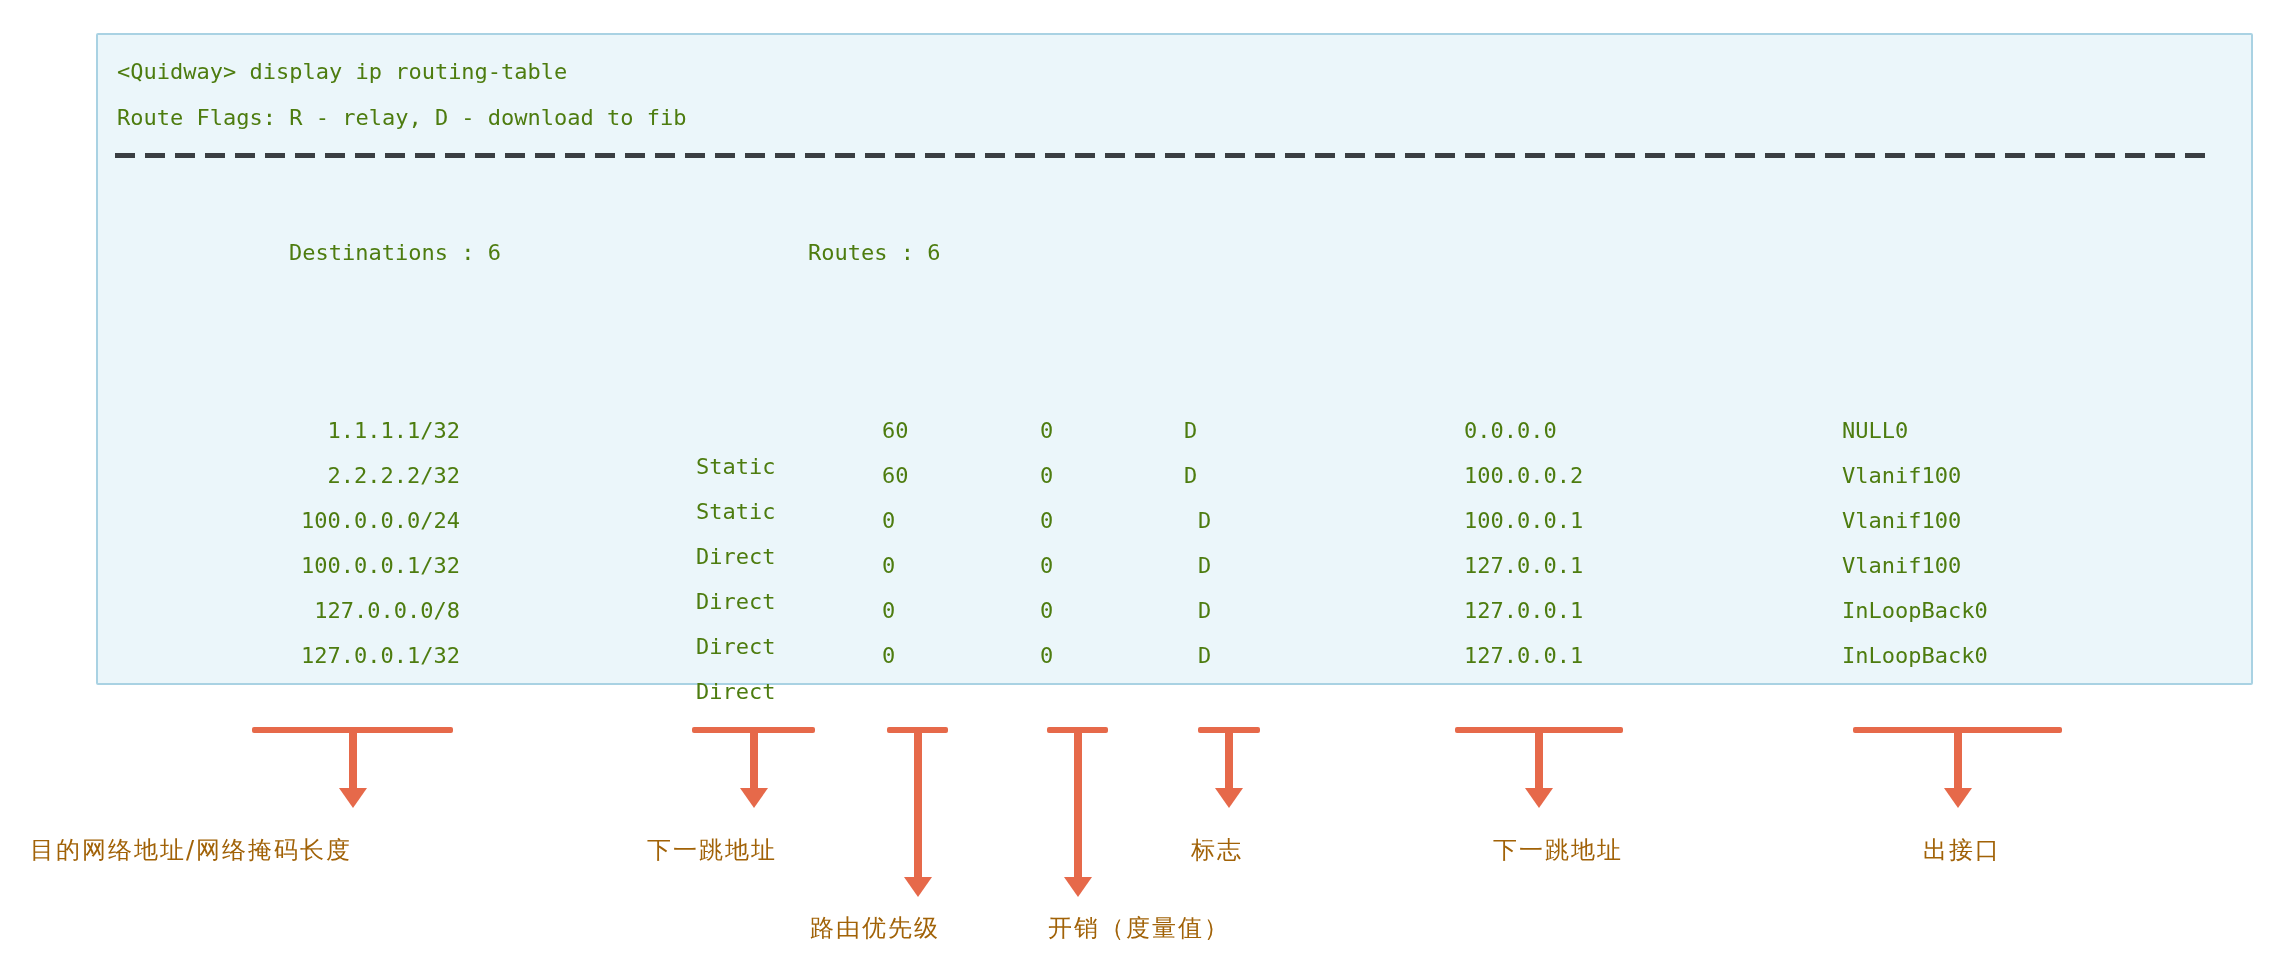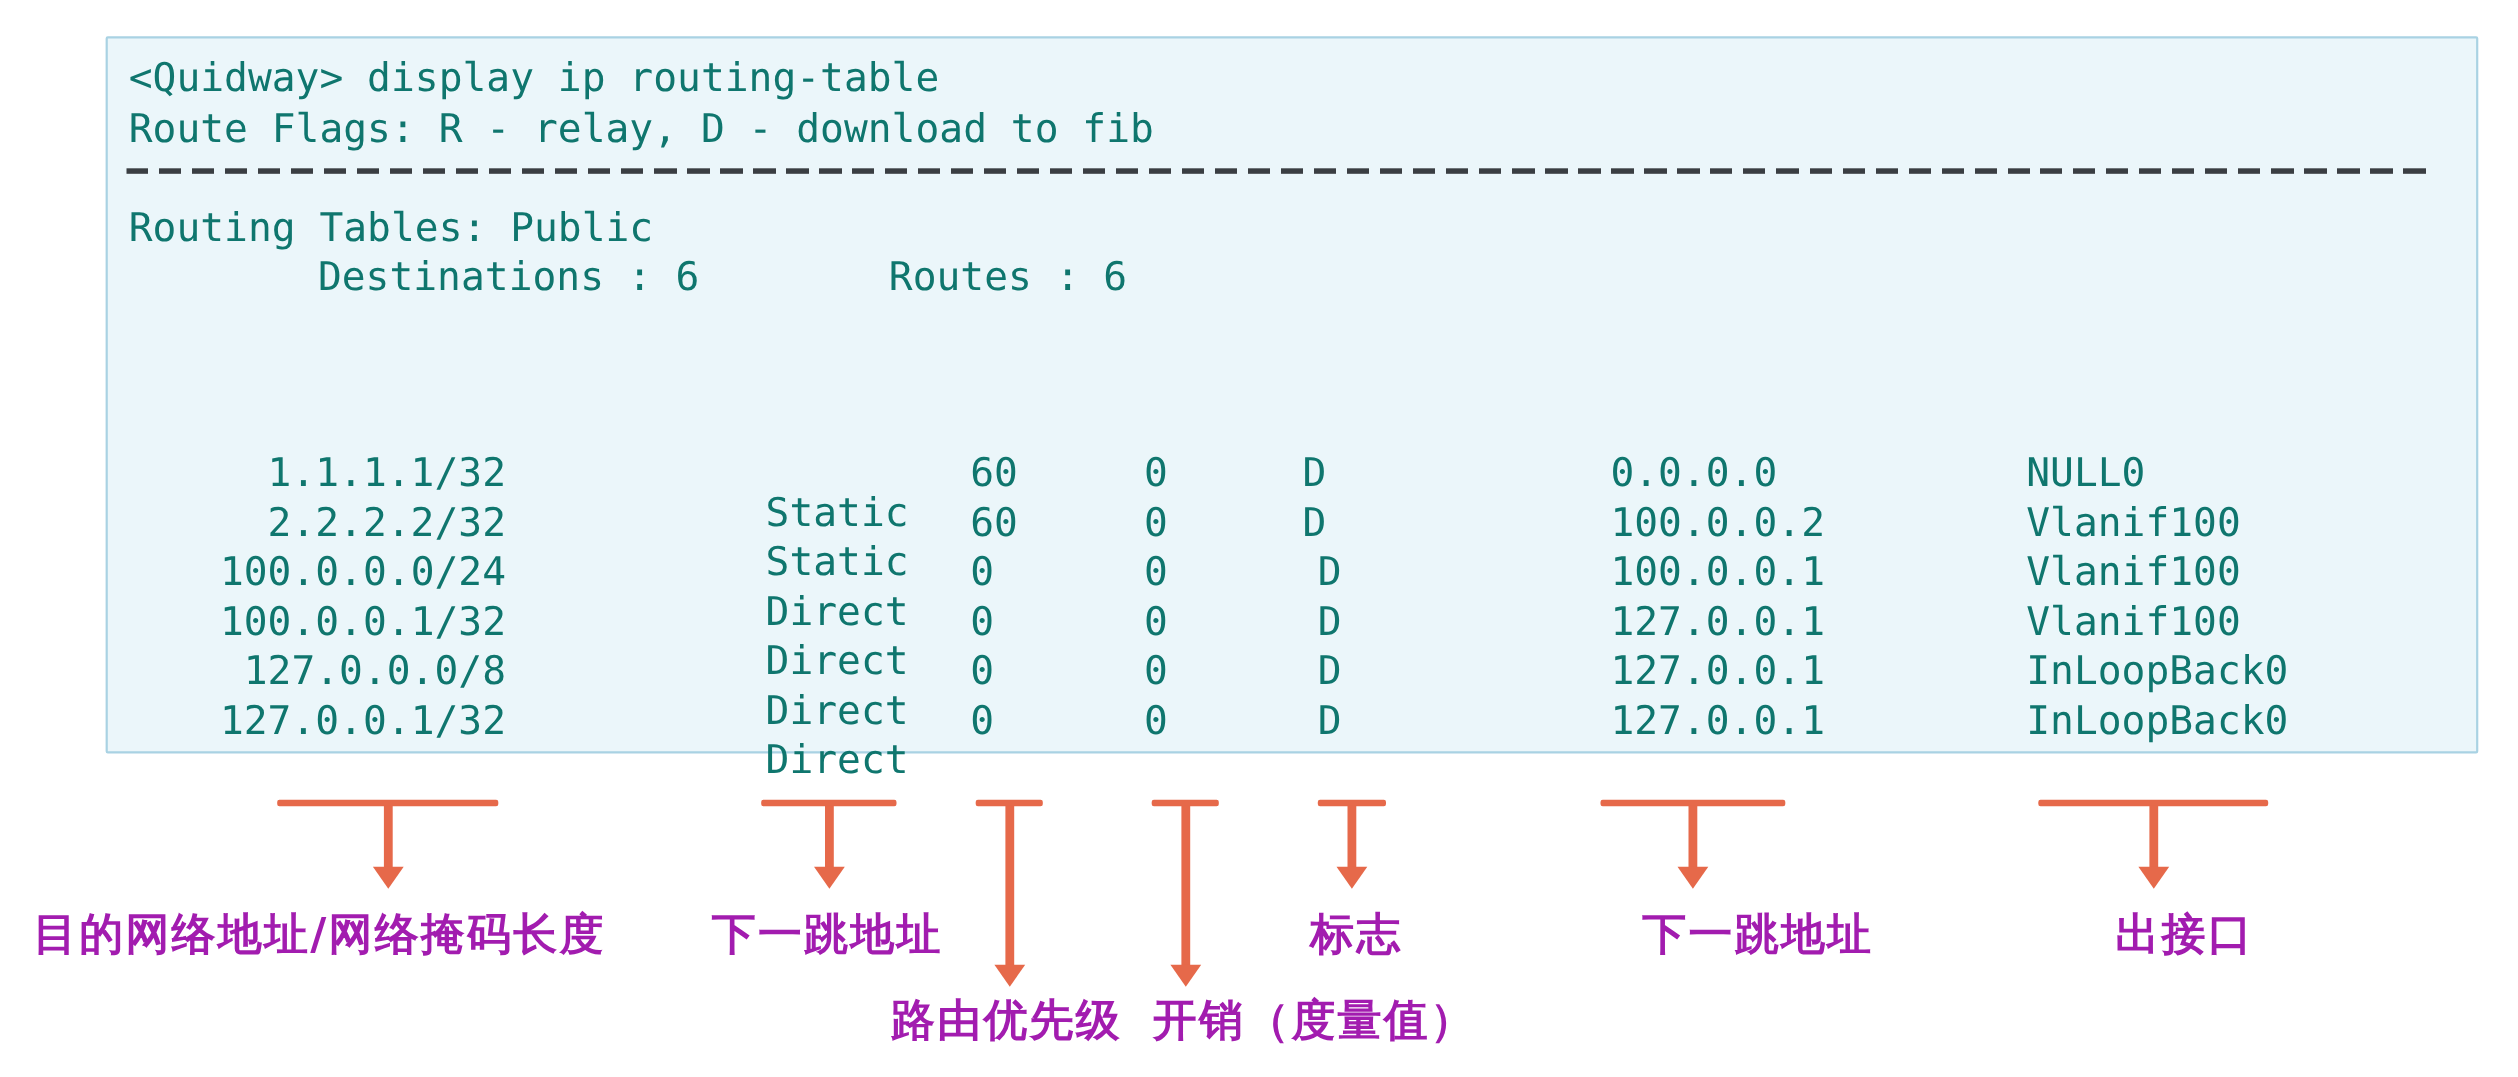--- a/index.html
+++ b/index.html
@@ -2,21 +2,21 @@
 <html><head>
 <meta charset="utf-8">
 <style>
   html,body{margin:0;padding:0;background:#ffffff;}
   .page{position:relative;width:2289px;height:979px;background:#ffffff;overflow:hidden;
         font-family:"DejaVu Sans Mono","Liberation Mono",monospace;}
 
   
   .terminal-box{position:absolute;left:96px;top:33px;width:2157px;height:652px;
     background:#ebf6fa;border:2px solid #a9d2e3;border-radius:2px;box-sizing:border-box;}
-  .tline,.tcell,.c{position:absolute;color:#0f766e;font-size:36px;line-height:38px;white-space:pre;}
+  .tline,.tcell,.c{position:absolute;color:#4d7c0f;font-size:22px;line-height:38px;white-space:pre;}
   .tline{left:19px;}
   .dashline{position:absolute;left:17px;top:118px;width:2099px;height:5px;
     background:repeating-linear-gradient(90deg,#3a3e42 0 20px,transparent 20px 30px);}
   .trow{position:absolute;left:0;right:0;height:38px;}
 
   
   .h-dest{left:74px;}  .h-proto{left:594px;} .h-pre{left:786px;} .h-cost{left:898px;}
   .h-flags{left:1031px;} .h-next{left:1362px;} .h-iface{left:1557px;}
 
   
@@ -30,36 +30,35 @@
 
   
   .anno{position:absolute;top:727px;}
   .abar{width:100%;height:6px;background:#e6694a;border-radius:2px;}
   .astem{position:absolute;left:50%;transform:translateX(-50%);top:5px;width:8px;height:57px;background:#e6694a;}
   .ahead{position:absolute;left:50%;transform:translateX(-50%);top:61px;width:0;height:0;
          border:14px solid transparent;border-top:20px solid #e6694a;border-bottom:none;}
   .anno.long .astem{height:146px;}
   .anno.long .ahead{top:150px;}
 
-  .alabel{position:absolute;color:#a21caf;font-size:40px;line-height:44px;white-space:pre;
-          font-family:"DejaVu Sans","Liberation Sans",sans-serif;letter-spacing:2px;font-weight:bold;}
+  .alabel{position:absolute;color:#a16207;font-size:24px;line-height:44px;white-space:pre;
+          font-family:"DejaVu Sans","Liberation Sans",sans-serif;letter-spacing:2px;}
 </style>
 </head>
 <body>
 
 <div class="page">
 
   <div class="terminal-box">
 
     <div class="tline" style="top:18px">&lt;Quidway&gt; display ip routing-table</div>
     <div class="tline" style="top:64px">Route Flags: R - relay, D - download to fib</div>
 
     <div class="dashline"></div>
 
-    <div class="tline" style="top:154px">Routing Tables: Public</div>
     <div class="tline" style="left:191px;top:199px">Destinations : 6</div>
     <div class="tline" style="left:710px;top:199px">Routes : 6</div>
 
 
     <div class="trow" style="top:377px">
       <span class="c dest">1.1.1.1/32</span>
       <span class="c proto">Static</span>
       <span class="c pre">60</span>
       <span class="c cost">0</span>
       <span class="c flags">D</span>

